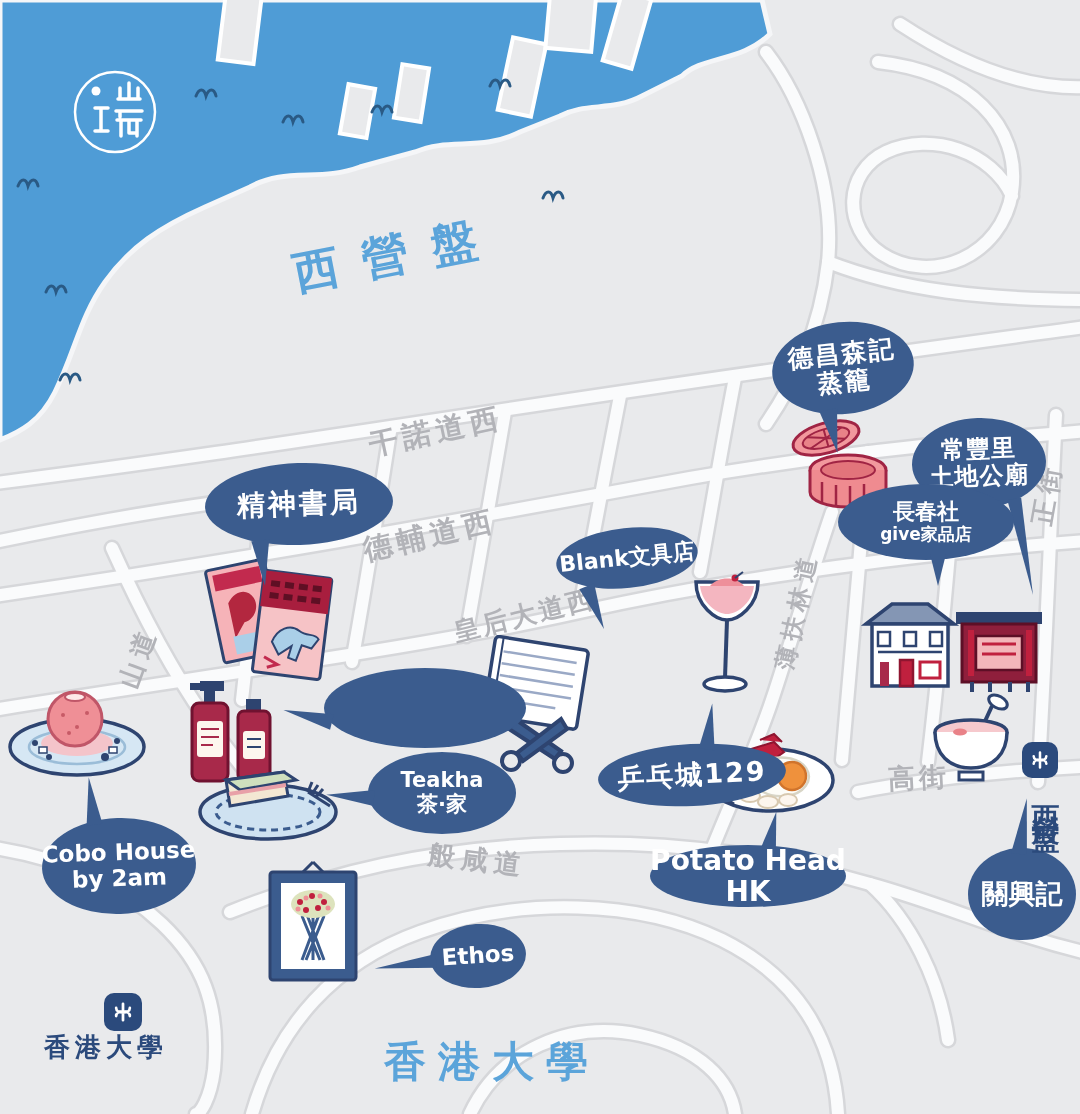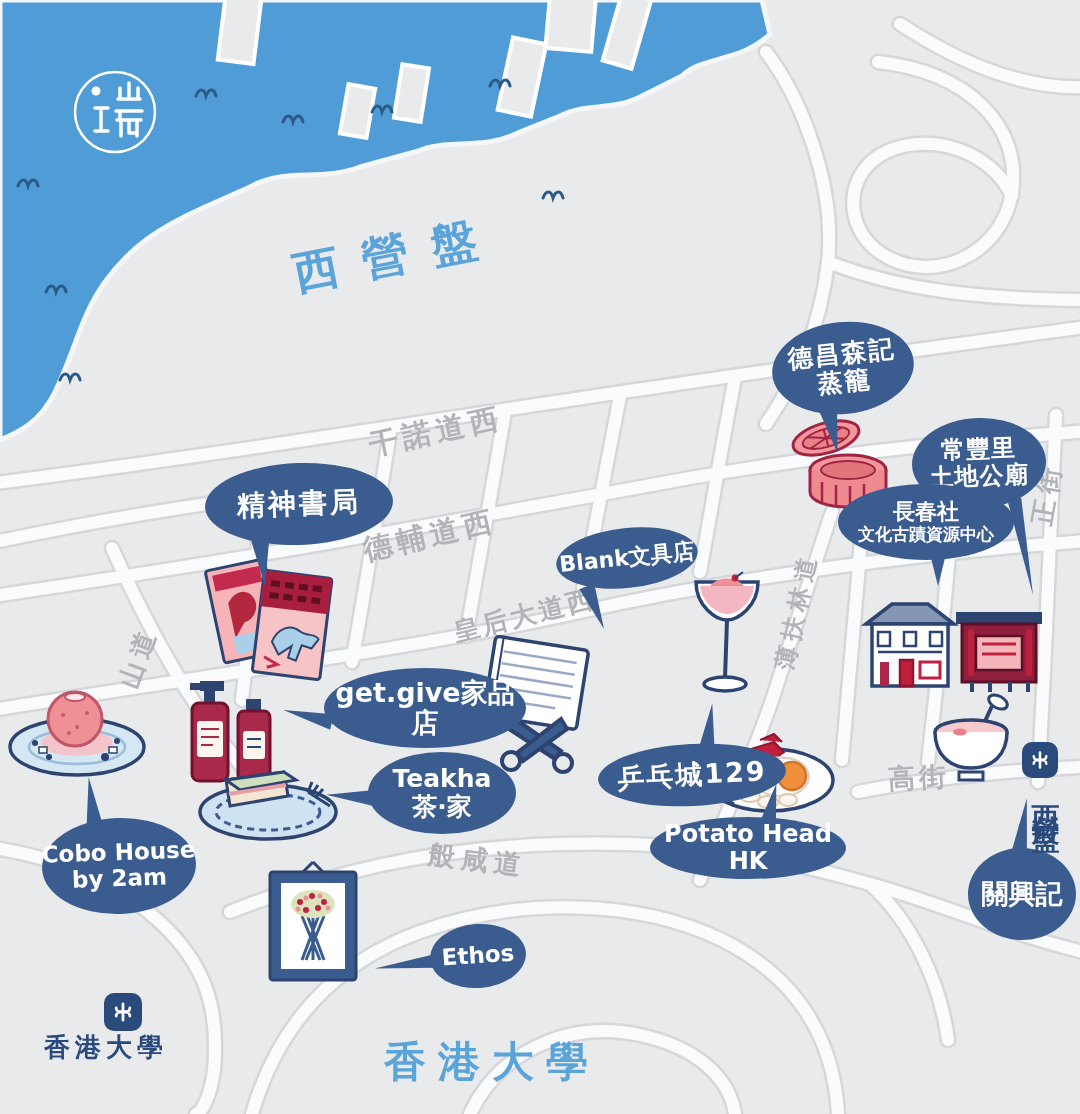--- a/index.html
+++ b/index.html
@@ -283,46 +283,45 @@
   </div>
 
   <div class="bubble" style="left:912px;top:418px;width:134px;height:90px;font-size:24px;letter-spacing:1px;transform:rotate(-2deg);">
     <span>常豐里</span>
     <span>土地公廟</span>
     <span class="tail" style="bottom:-90px;left:70%;border-left:7px solid transparent;border-right:7px solid transparent;border-top:98px solid #3b5c8e;transform:rotate(-9deg);transform-origin:top center;"></span>
   </div>
 
   <div class="bubble" style="left:838px;top:484px;width:176px;height:76px;font-size:22px;">
     <span>長春社</span>
-    <span style="font-size:17px;">文化古蹟資源中心</span>
+    <span style="font-size:17px;">give家品店</span>
     <span class="tail" style="bottom:-26px;left:52%;border-left:8px solid transparent;border-right:8px solid transparent;border-top:32px solid #3b5c8e;"></span>
   </div>
 
   <div class="bubble" style="left:556px;top:528px;width:142px;height:60px;font-size:22px;transform:rotate(-6deg);">
     <span>Blank文具店</span>
     <span class="tail" style="bottom:-40px;left:14%;border-left:8px solid transparent;border-right:8px solid transparent;border-top:46px solid #3b5c8e;transform:rotate(-16deg);transform-origin:top center;"></span>
   </div>
 
   <div class="bubble" style="left:324px;top:668px;width:202px;height:80px;font-size:27px;">
-    <span>get.give家品店</span>
     <span class="tail" style="left:-42px;top:58%;border-top:8px solid transparent;border-bottom:8px solid transparent;border-right:50px solid #3b5c8e;transform:rotate(14deg);transform-origin:right center;"></span>
   </div>
 
-  <div class="bubble" style="left:368px;top:752px;width:148px;height:82px;font-size:25px;">
+  <div class="bubble" style="left:368px;top:752px;width:148px;height:82px;font-size:21px;">
     <span>Teakha</span>
     <span>茶·家</span>
     <span class="tail" style="left:-42px;top:46%;border-top:8px solid transparent;border-bottom:8px solid transparent;border-right:48px solid #3b5c8e;transform:rotate(4deg);transform-origin:right center;"></span>
   </div>
 
   <div class="bubble" style="left:598px;top:744px;width:188px;height:62px;font-size:27px;letter-spacing:2px;transform:rotate(-3deg);">
     <span>乒乓城129</span>
     <span class="tail" style="top:-40px;left:54%;border-left:8px solid transparent;border-right:8px solid transparent;border-bottom:46px solid #3b5c8e;transform:rotate(10deg);transform-origin:bottom center;"></span>
   </div>
 
-  <div class="bubble" style="left:650px;top:817px;width:196px;height:62px;font-size:24px;">
+  <div class="bubble" style="left:650px;top:845px;width:196px;height:62px;font-size:28px;">
     <span>Potato Head HK</span>
     <span class="tail" style="top:-34px;left:56%;border-left:8px solid transparent;border-right:8px solid transparent;border-bottom:40px solid #3b5c8e;transform:rotate(12deg);transform-origin:bottom center;"></span>
   </div>
 
   <div class="bubble" style="left:42px;top:818px;width:154px;height:96px;font-size:23px;transform:rotate(-2deg);">
     <span>Cobo House</span>
     <span>by 2am</span>
     <span class="tail" style="top:-42px;left:30%;border-left:8px solid transparent;border-right:8px solid transparent;border-bottom:48px solid #3b5c8e;transform:rotate(-5deg);transform-origin:bottom center;"></span>
   </div>
 

